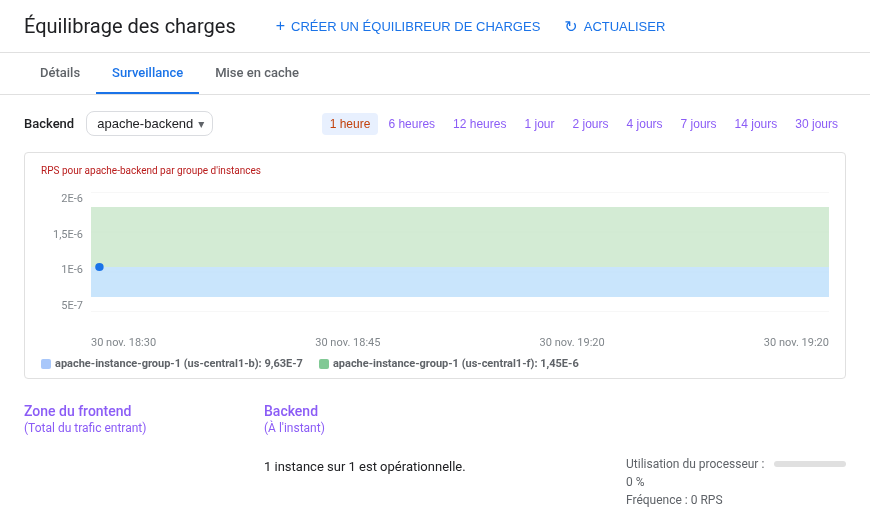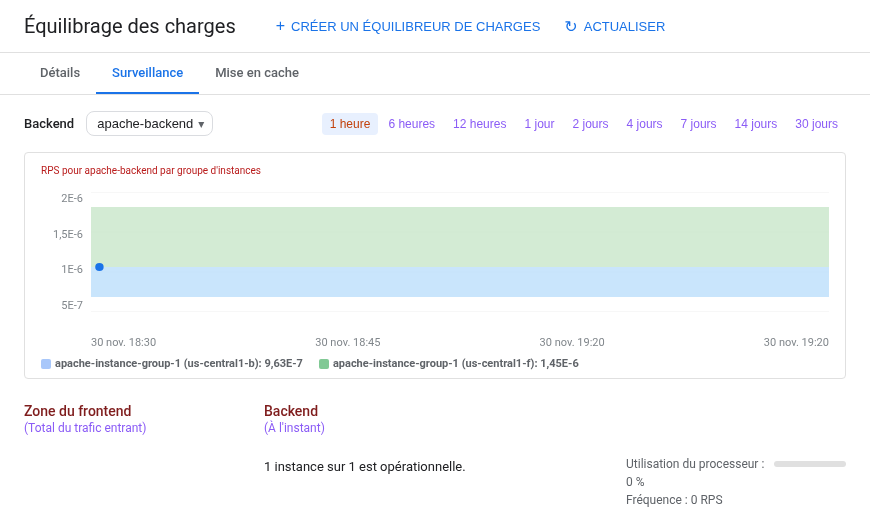--- a/index.html
+++ b/index.html
@@ -193,21 +193,21 @@
       gap: 40px;
     }
 
     .frontend-section {
       width: 200px;
       flex-shrink: 0;
     }
     .section-title {
       font-size: 14px;
       font-weight: 500;
-      color: #7f1d1d;
+      color: #8b5cf6;
       margin-bottom: 2px;
     }
     .section-subtitle {
       font-size: 12px;
       color: #8b5cf6;
       margin-bottom: 12px;
     }
 
     .backend-section {
       flex: 1;

